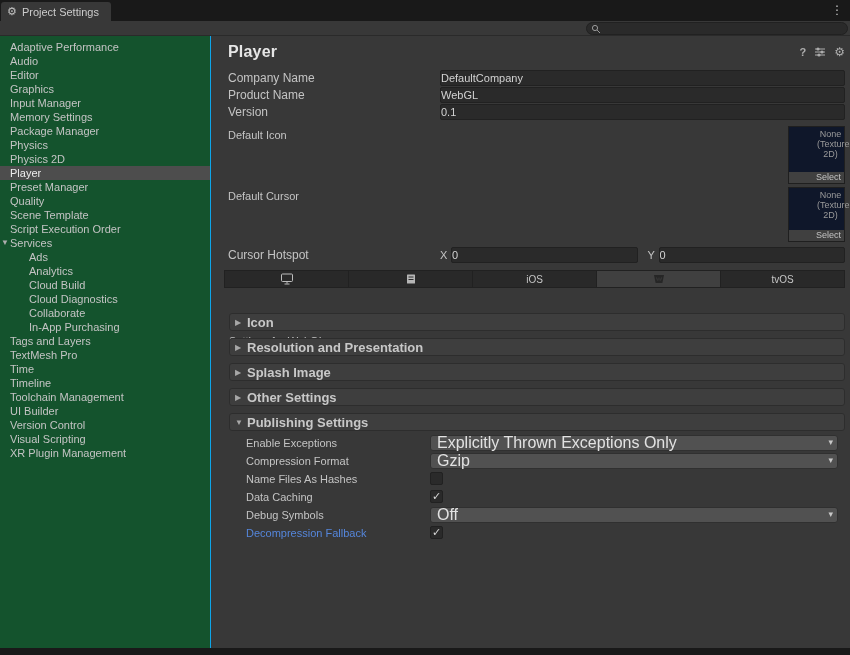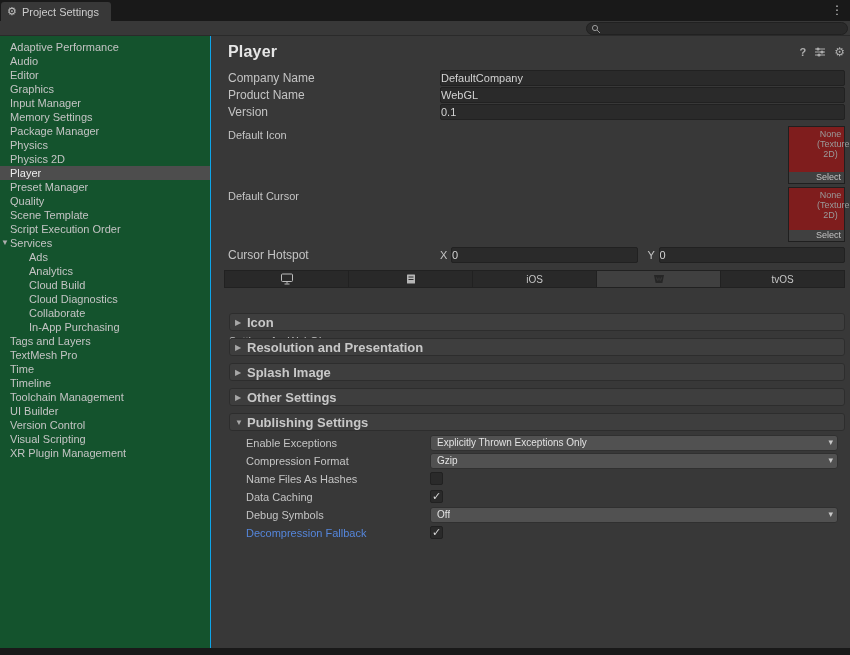--- a/index.html
+++ b/index.html
@@ -48,21 +48,21 @@
   .flabel { width:212px; font-size:12px; color:#c4c4c4; flex:none; }
   .tfield {
     flex:1; min-width:0; height:16px; background:#2a2a2a; border:1px solid #212121; border-radius:2px;
     color:#d2d2d2; font-size:11px; font-family:inherit; padding:0 0; outline:none;
   }
   .axis { width:11px; flex:none; font-size:11px; color:#c4c4c4; }
   .axis.y { margin-left:10px; }
   
   .obj-block { position:absolute; left:16px; right:5px; }
   .obj-label { font-size:11px; color:#c4c4c4; padding-top:3px; }
-  .obj-box { position:absolute; right:0; top:0; width:57px; background:#7f1d1d; border:1px solid #1f1f1f; cursor:pointer;padding-left:28px; }
+  .obj-box { position:absolute; right:0; top:0; width:57px; background:#0f172a; border:1px solid #1f1f1f; cursor:pointer;padding-left:28px; }
   .obj-none { font-size:9px; color:#9a9a9a; text-align:center; line-height:10px; padding-top:2px; }
   .obj-select {
     position:absolute; left:0; right:0; bottom:0; height:11px; line-height:11px;
     background:#404040; color:#c2c2c2; font-size:9px; text-align:right; padding:0 3px; cursor:pointer;margin-top:32px;
   }
   
   .plat-tabs { position:absolute; left:12px; right:5px; top:234px; height:18px; display:flex; gap:1px; background:#212121; border:1px solid #212121; }
   .ptab { flex:1; background:#292929; display:flex; align-items:center; justify-content:center; font-size:10px; color:#c6c6c6; cursor:pointer; }
   .ptab.active { background:#404040; }
   .settings-for { position:absolute; left:17px; top:259px; font-size:11px; color:#c4c4c4;margin-top:40px; }
@@ -76,21 +76,21 @@
   .sec-title { font-size:13px; font-weight:bold; color:#c8c8c8; }
   
   .pub-rows { position:absolute; left:17px; right:5px; top:398px; }
   .pub-row { display:flex; align-items:center; height:17px; margin-bottom:1px; padding-left:17px; }
   .pub-label { width:184px; flex:none; font-size:11px; color:#c4c4c4; }
   .pub-label.link { color:#5586db; cursor:pointer; }
   .dropdown {
     flex:1; min-width:0; height:16px; margin-right:7px; background:#515151; border:1px solid #303030; border-radius:3px;
     display:flex; align-items:center; padding:0 6px 0 6px; position:relative; cursor:pointer;
   }
-  .dd-value { font-size:10px; color:#e2e2e2; white-space:nowrap; overflow:hidden; }
+  .dd-value { font-size:16px; color:#e2e2e2; white-space:nowrap; overflow:hidden; }
   .dd-arrow { position:absolute; right:4px; top:1px; font-size:9px; color:#c8c8c8; }
   .checkbox { width:13px; height:13px; background:#2a2a2a; border:1px solid #212121; border-radius:2px; position:relative; cursor:pointer; flex:none; }
   .checkbox.checked::after { content:"✓"; position:absolute; left:1px; top:-1px; font-size:11px; color:#d8d8d8; }
   
   .bottombar { position:absolute; left:0; bottom:0; width:850px; height:7px; background:#191919; }
   svg { display:block; }
 </style>
 </head>
 <body>
 

